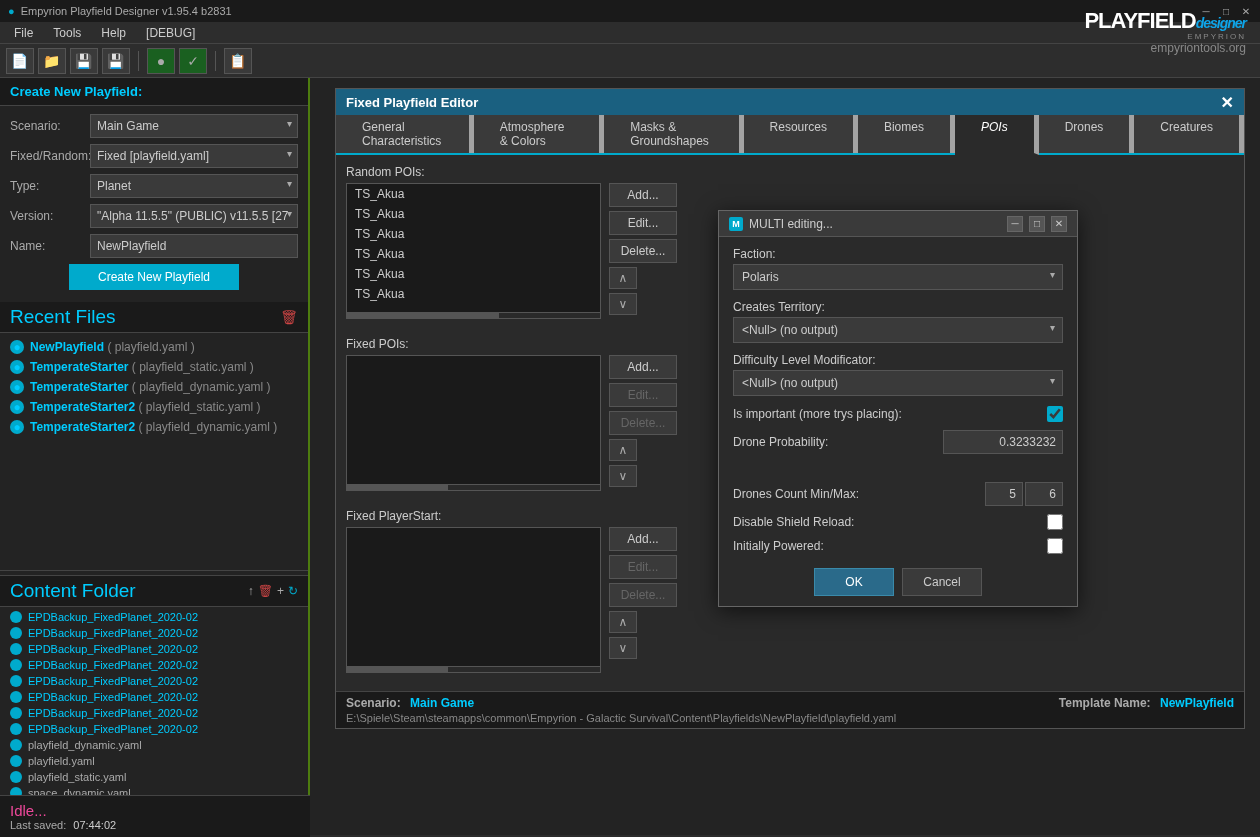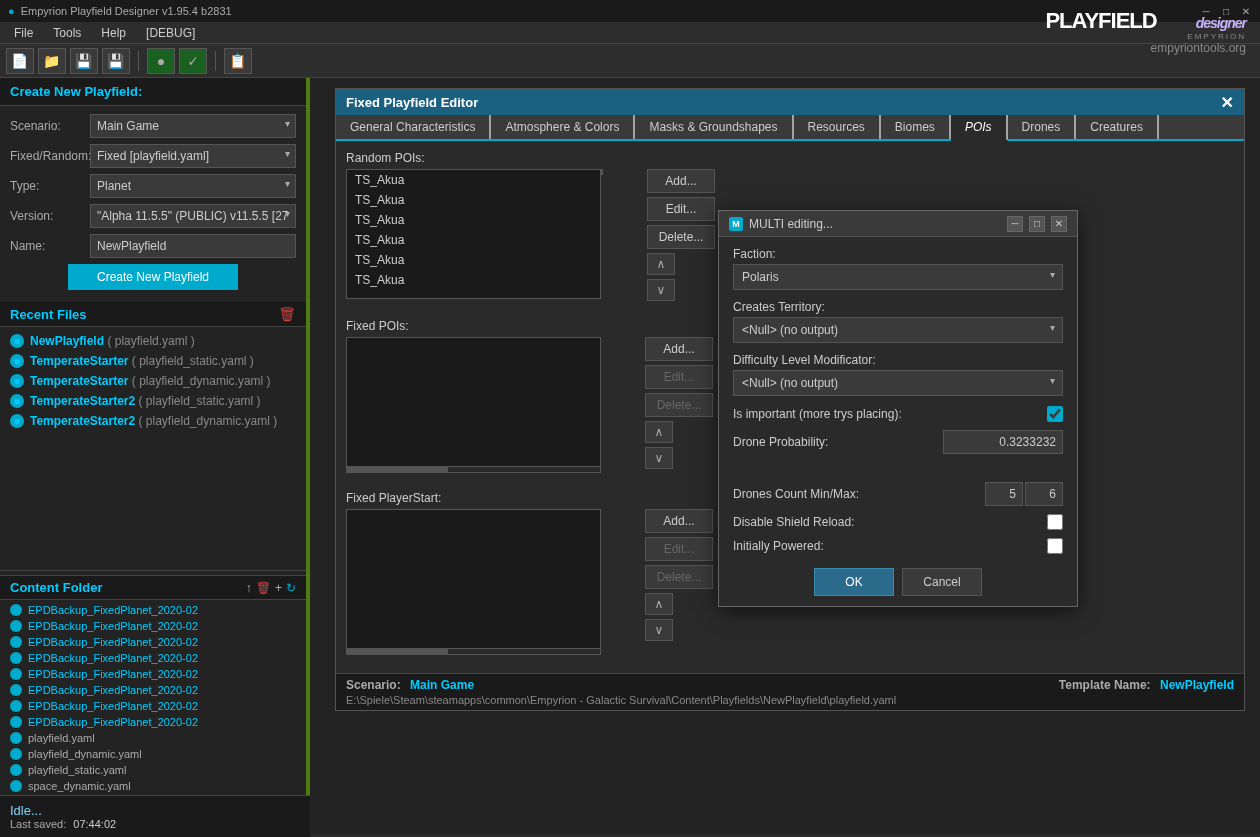--- a/index.html
+++ b/index.html
@@ -72,21 +72,21 @@
     
     .main-layout {
       display: flex;
       height: calc(837px - 80px);
     }
 
     
     .left-panel {
       width: 310px;
       background: #232323;
-      border-right: 4px solid #4d7c0f;
+      border-right: 2px solid #4d7c0f;
       display: flex;
       flex-direction: column;
       padding: 0;
     }
 
     .section-title {
       background: #1a1a1a;
       color: #00ccff;
       font-size: 13px;
       font-weight: bold;
@@ -156,21 +156,21 @@
     }
 
     .recent-header {
       display: flex;
       align-items: center;
       justify-content: space-between;
       padding: 4px 10px;
       background: #1a1a1a;
       border-bottom: 1px solid #444;
     }
-    .recent-title { color: #00ccff; font-size: 13px; font-weight: bold; }
+    .recent-title { color: #00ccff; font-size: 19px; font-weight: normal; }
 
     .recent-list {
       padding: 4px 0;
       flex: 1;
     }
     .recent-item {
       display: flex;
       align-items: center;
       padding: 3px 10px;
       color: #00ccff;
@@ -236,21 +236,21 @@
       color: #aaa;
       font-size: 11px;
     }
     .folder-expand-icon { margin-right: 4px; }
     .folder-box {
       width: 12px; height: 10px;
       background: #5577aa;
       margin-right: 6px;
       flex-shrink: 0;
     }
-    .status-idle { color: #7dd3fc; font-size: 13px; }
+    .status-idle { color: #ec4899; font-size: 15px; }
 
     
     .editor-area {
       flex: 1;
       background: #232323;
       display: flex;
       flex-direction: column;
     }
 
     
@@ -280,25 +280,25 @@
       font-size: 16px;
       font-weight: bold;
     }
 
     .editor-tabs {
       display: flex;
       background: #3a3a3a;
       border-bottom: 2px solid #00aacc;
     }
     .editor-tab {
-      padding: 5px 14px;
-      color: #ccc;
-      cursor: pointer;
-      font-size: 12px;
-      border-right: 2px solid #a3a3a3;
+      padding: 5px 26px;
+      color: #ccc;
+      cursor: pointer;
+      font-size: 12px;
+      border-right: 5px solid #a3a3a3;
     }
     .editor-tab.active {
       background: #2a2a2a;
       color: white;
       border-bottom: 2px solid #2a2a2a;
       margin-bottom: -2px;
       font-style: italic;
     }
 
     .editor-content {
@@ -341,21 +341,20 @@
       padding: 3px 8px;
       color: #ccc;
       font-size: 12px;
       cursor: pointer;
     }
 
     .poi-buttons {
       display: flex;
       flex-direction: column;
       gap: 4px;
-      margin-left: 36px;
     }
     .poi-btn {
       width: 68px;
       height: 24px;
       background: #3a3a3a;
       border: 1px solid #555;
       color: #ccc;
       font-size: 12px;
       cursor: pointer;
       text-align: center;
@@ -543,21 +542,21 @@
 
 <div class="menubar">
   <div class="menu-item">File</div>
   <div class="menu-item">Tools</div>
   <div class="menu-item">Help</div>
   <div class="menu-item">[DEBUG]</div>
 
   <div style="margin-left:auto; display:flex; align-items:center; gap:6px; padding-right:10px;">
     <div style="text-align:right;">
       <div style="font-size:22px; font-weight:900; color:white; letter-spacing:-1px; line-height:1;">
-        <span style="color:white;">PLAYFIELD</span><span style="color:#c4b5fd; font-style:italic; font-size:14px;margin-left:39px;">designer</span>
+        <span style="color:white;">PLAYFIELD</span><span style="color:#0ea5e9; font-style:italic; font-size:14px;">designer</span>
       </div>
       <div style="font-size:8px; color:#888; text-align:right; letter-spacing:2px;">EMPYRION</div>
       <div style="font-size:12px; color:#888; text-align:right;">empyriontools.org</div>
     </div>
   </div>
 </div>
 
 <div class="toolbar">
   <div class="toolbar-btn">📄</div>
   <div class="toolbar-btn">📁</div>
@@ -681,25 +680,25 @@
       <div class="folder-item">
           <div class="folder-icon"></div>
           <span style="color:#00ccff;">EPDBackup_FixedPlanet_2020-02</span>
         </div>
       <div class="folder-item">
           <div class="folder-icon"></div>
           <span style="color:#00ccff;">EPDBackup_FixedPlanet_2020-02</span>
         </div>
       <div class="folder-item">
           <div class="folder-icon"></div>
+          <span class="folder-plain">playfield_dynamic.yaml</span>
+        </div>
+      <div class="folder-item">
+          <div class="folder-icon"></div>
           <span class="folder-plain">playfield.yaml</span>
-        </div>
-      <div class="folder-item">
-          <div class="folder-icon"></div>
-          <span class="folder-plain">playfield_dynamic.yaml</span>
         </div>
       <div class="folder-item">
           <div class="folder-icon"></div>
           <span class="folder-plain">playfield_static.yaml</span>
         </div>
       <div class="folder-item">
           <div class="folder-icon"></div>
           <span class="folder-plain">space_dynamic.yaml</span>
         </div>
       <div class="folder-item">
@@ -745,21 +744,21 @@
     <div class="editor-tab active">POIs</div>
     <div class="editor-tab">Drones</div>
     <div class="editor-tab">Creatures</div>
   </div>
 
   <div class="editor-content">
 
     <div class="poi-section">
       <div class="poi-section-title">Random POIs:</div>
       <div class="poi-row">
-        <div style="display:flex; flex-direction:row;">
+        <div style="display:flex; flex-direction:column;">
           <div class="poi-list-box" style="height:130px; overflow-y:auto;">
             <div class="poi-list-item">TS_Akua</div>
             <div class="poi-list-item">TS_Akua</div>
             <div class="poi-list-item">TS_Akua</div>
             <div class="poi-list-item">TS_Akua</div>
             <div class="poi-list-item">TS_Akua</div>
             <div class="poi-list-item">TS_Akua</div>
           </div>
           <div style="height:6px; background:#2a2a2a; border:1px solid #555; border-top:none;">
             <div style="width:60%; height:100%; background:#555;"></div>

